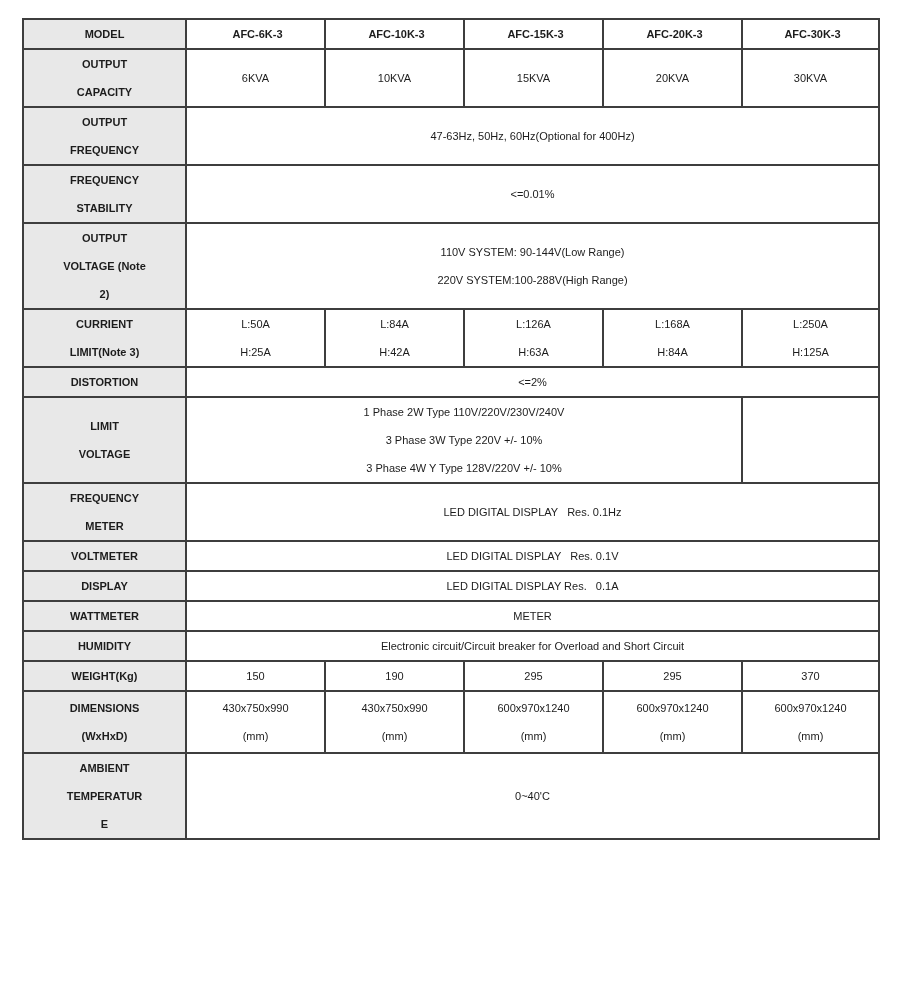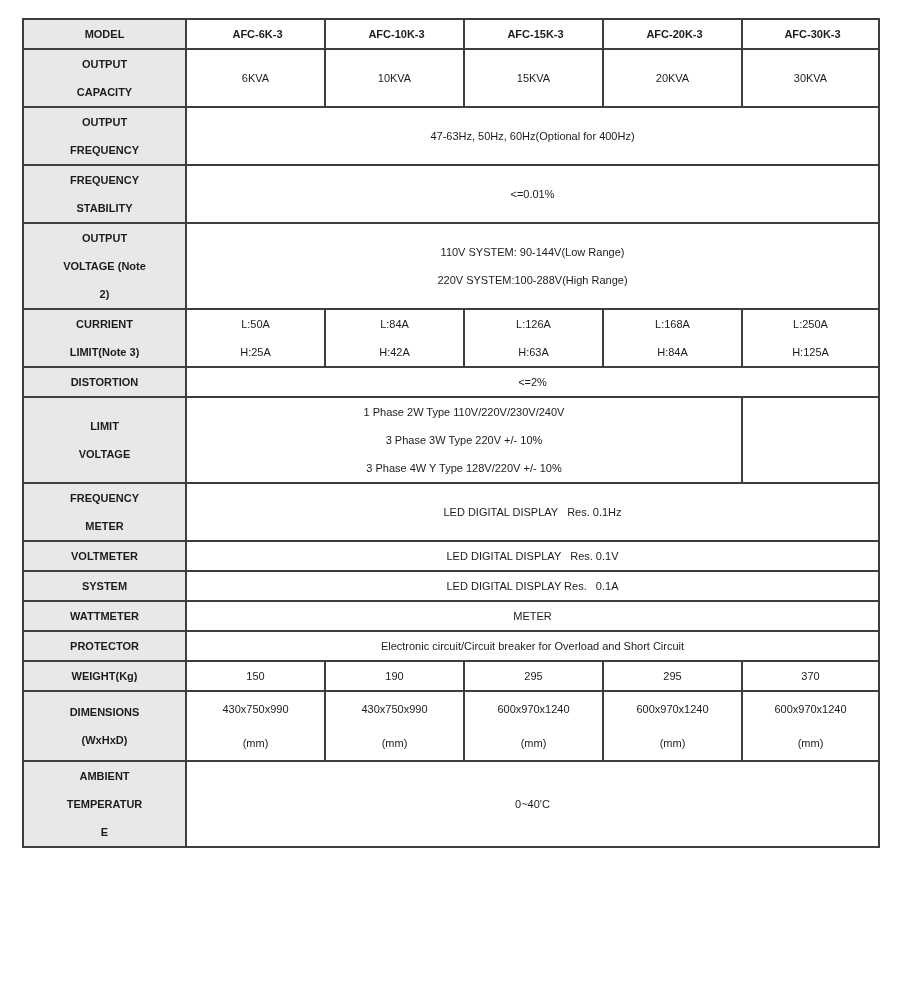--- a/index.html
+++ b/index.html
@@ -36,21 +36,21 @@
   .spec td {
     background: #ffffff;
     font-weight: normal;
     white-space: pre-wrap;
   }
   .spec td.hdr {
     font-weight: bold;
     padding-left: 8px;
   }
   tr.lh-lg td {
-    line-height: 34px;
+    line-height: 28px;
   }
 </style>
 </head>
 <body>
 
 <table class="spec">
   <colgroup>
     <col style="width:163px">
       <col style="width:139px">
       <col style="width:139px">
@@ -135,31 +135,31 @@
 METER</th>
     <td colspan="5">LED DIGITAL DISPLAY   Res. 0.1Hz</td>
   </tr>
 
   <tr style="height:29px">
     <th>VOLTMETER</th>
     <td colspan="5">LED DIGITAL DISPLAY   Res. 0.1V</td>
   </tr>
 
   <tr style="height:29px">
-    <th>SYSTEM</th>
+    <th>DISPLAY</th>
     <td colspan="5">LED DIGITAL DISPLAY Res.   0.1A</td>
   </tr>
 
   <tr style="height:29px">
     <th>WATTMETER</th>
     <td colspan="5">METER</td>
   </tr>
 
   <tr style="height:28px">
-    <th>PROTECTOR</th>
+    <th>HUMIDITY</th>
     <td colspan="5">Electronic circuit/Circuit breaker for Overload and Short Circuit</td>
   </tr>
 
   <tr style="height:29px">
     <th>WEIGHT(Kg)</th>
     <td>150</td>
     <td>190</td>
     <td>295</td>
     <td>295</td>
     <td>370</td>

